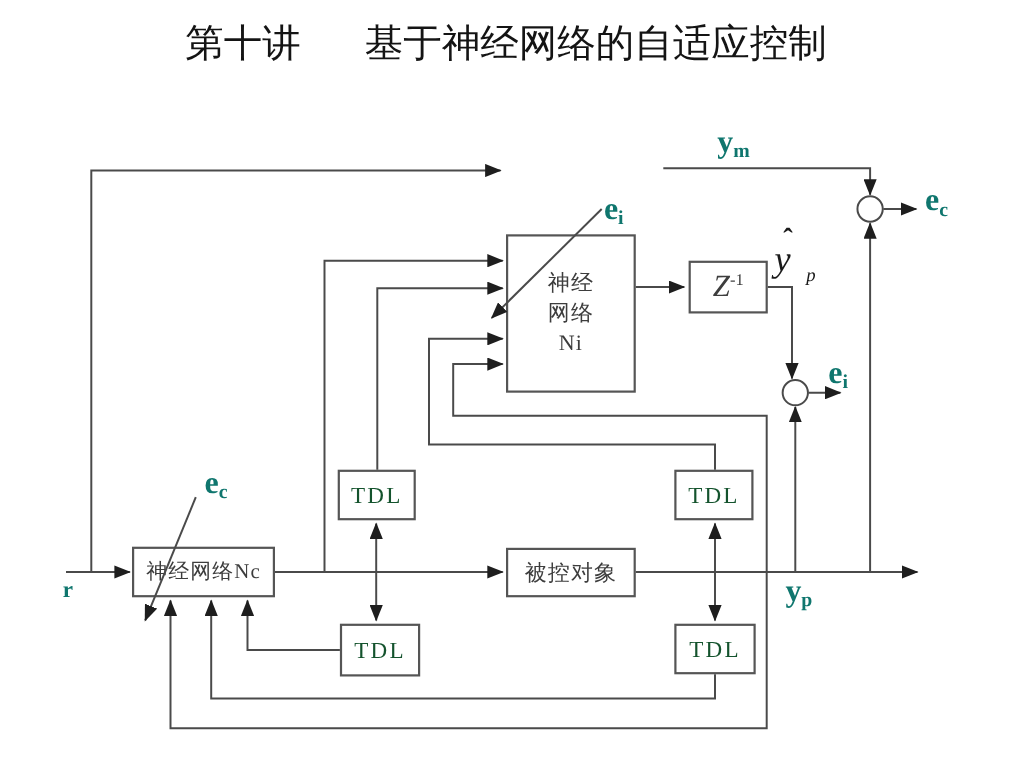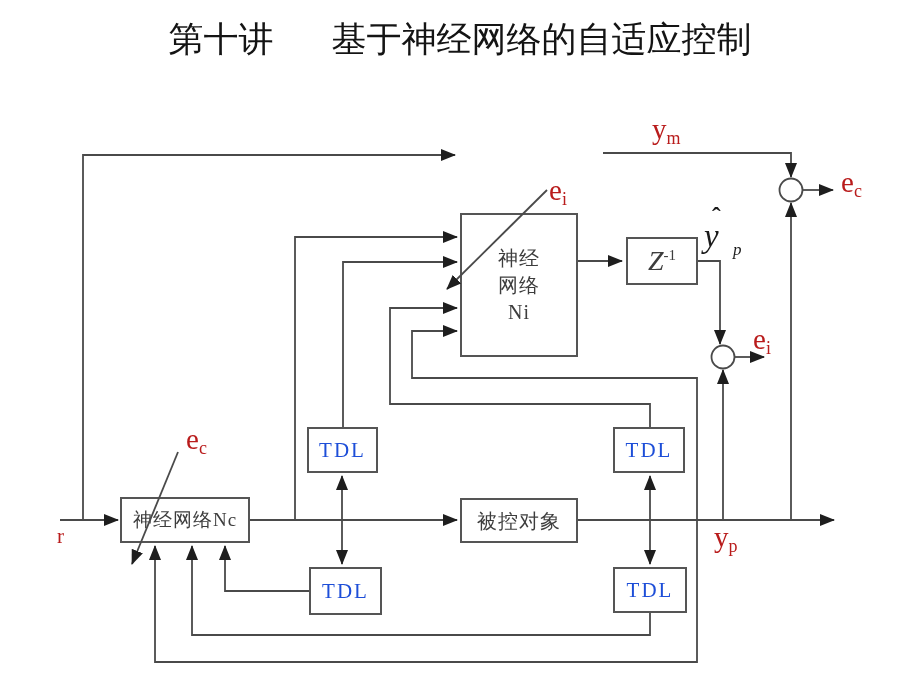--- a/index.html
+++ b/index.html
@@ -13,28 +13,28 @@
     font-size:35px; color:#141414; white-space:nowrap;
   }
   .title-gap { display:inline-block; width:58px; }
   .box {
     position:absolute; box-sizing:border-box; border:2px solid #555555;
     background:#ffffff; display:flex; flex-direction:column;
     align-items:center; justify-content:center; text-align:center;
     color:#3d3d3d; z-index:2;
   }
   .cjk { font-size:20px; letter-spacing:1px; line-height:1.3; }
-  .tdl-text { font-size:21px; letter-spacing:2px; color:#1d4ed8; }
+  .tdl-text { font-size:21px; letter-spacing:2px; color:#14532d; }
   .ni-line { font-size:20px; letter-spacing:1px; line-height:1.35; }
   .z-base { font-style:italic; font-size:28px; }
   .z-box sup { font-size:15px; font-style:normal; vertical-align:10px; }
   .wires {
     position:absolute; left:0; top:0; z-index:3; pointer-events:none;
   }
-  .sig { position:absolute; z-index:4; white-space:nowrap; color:#b91c1c; }
+  .sig { position:absolute; z-index:4; white-space:nowrap; color:#0f766e;font-weight:bold; }
   .sig .m { font-size:29px; }
   .sig .s { font-size:18px; vertical-align:-5px; }
   .sig-r { font-size:21px; }
   .yhat { position:absolute; left:701px; top:206px; width:56px; height:64px; z-index:4; }
   .yhat .hat { position:absolute; left:11px; top:-4px; font-size:26px; font-weight:bold; }
   .yhat .ym2 { position:absolute; left:3px; top:12px; font-size:33px; font-style:italic; }
   .yhat .ps { position:absolute; left:32px; top:34px; font-size:17px; font-style:italic; }
 </style>
 </head>
 <body>

